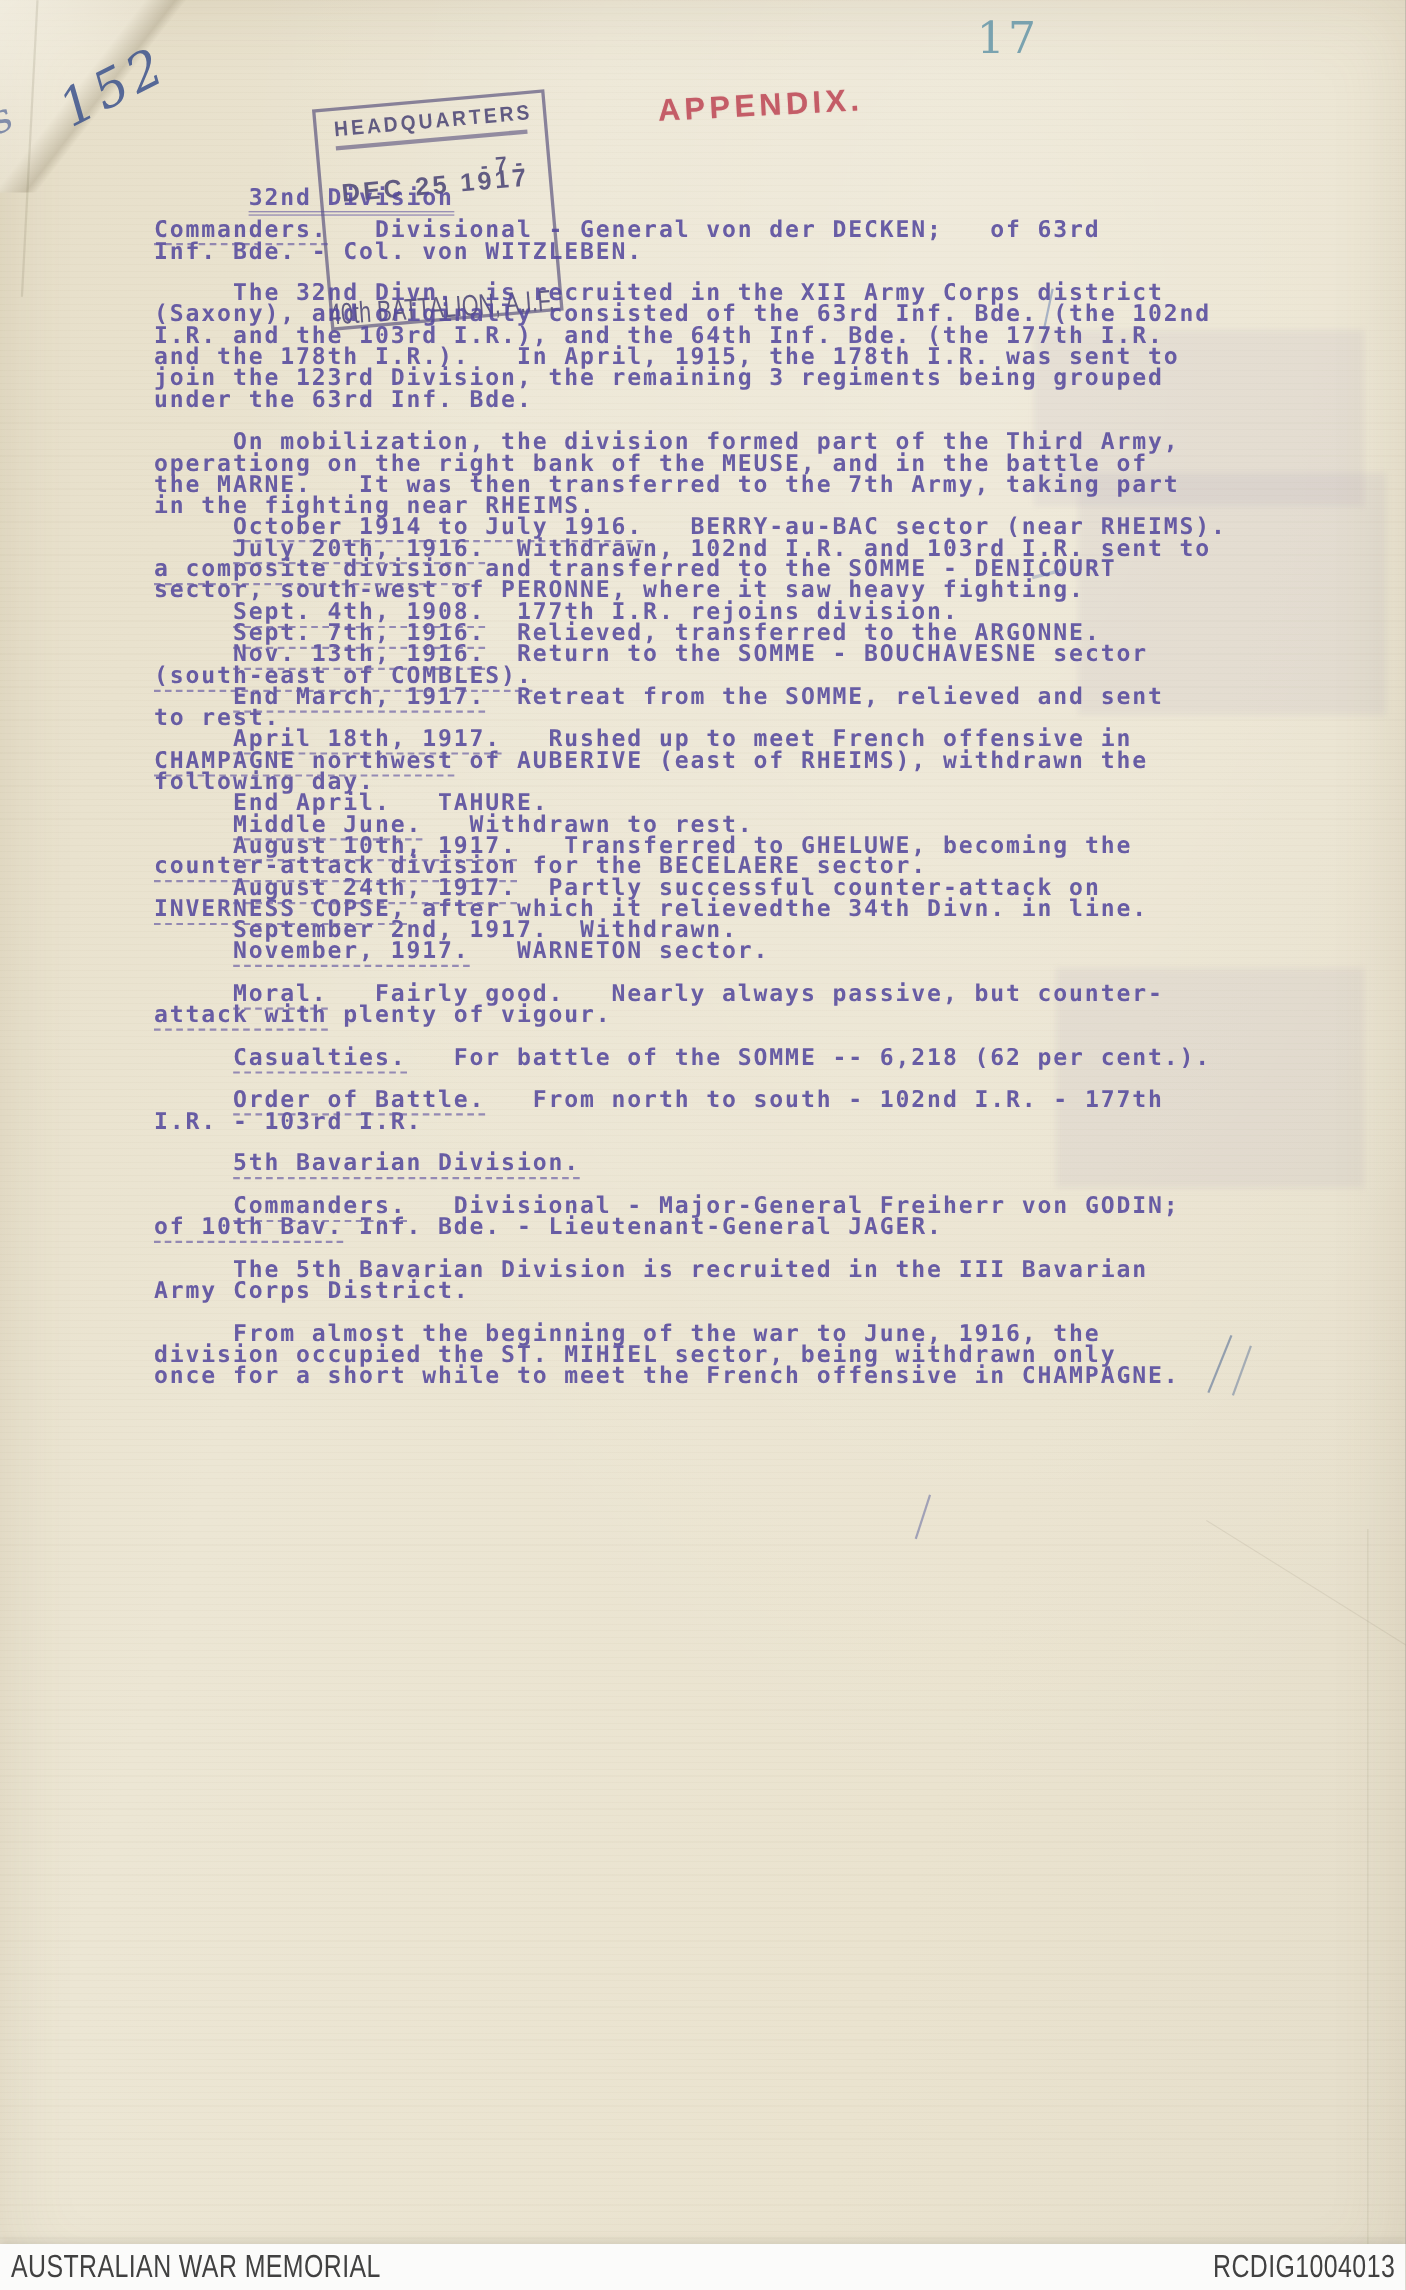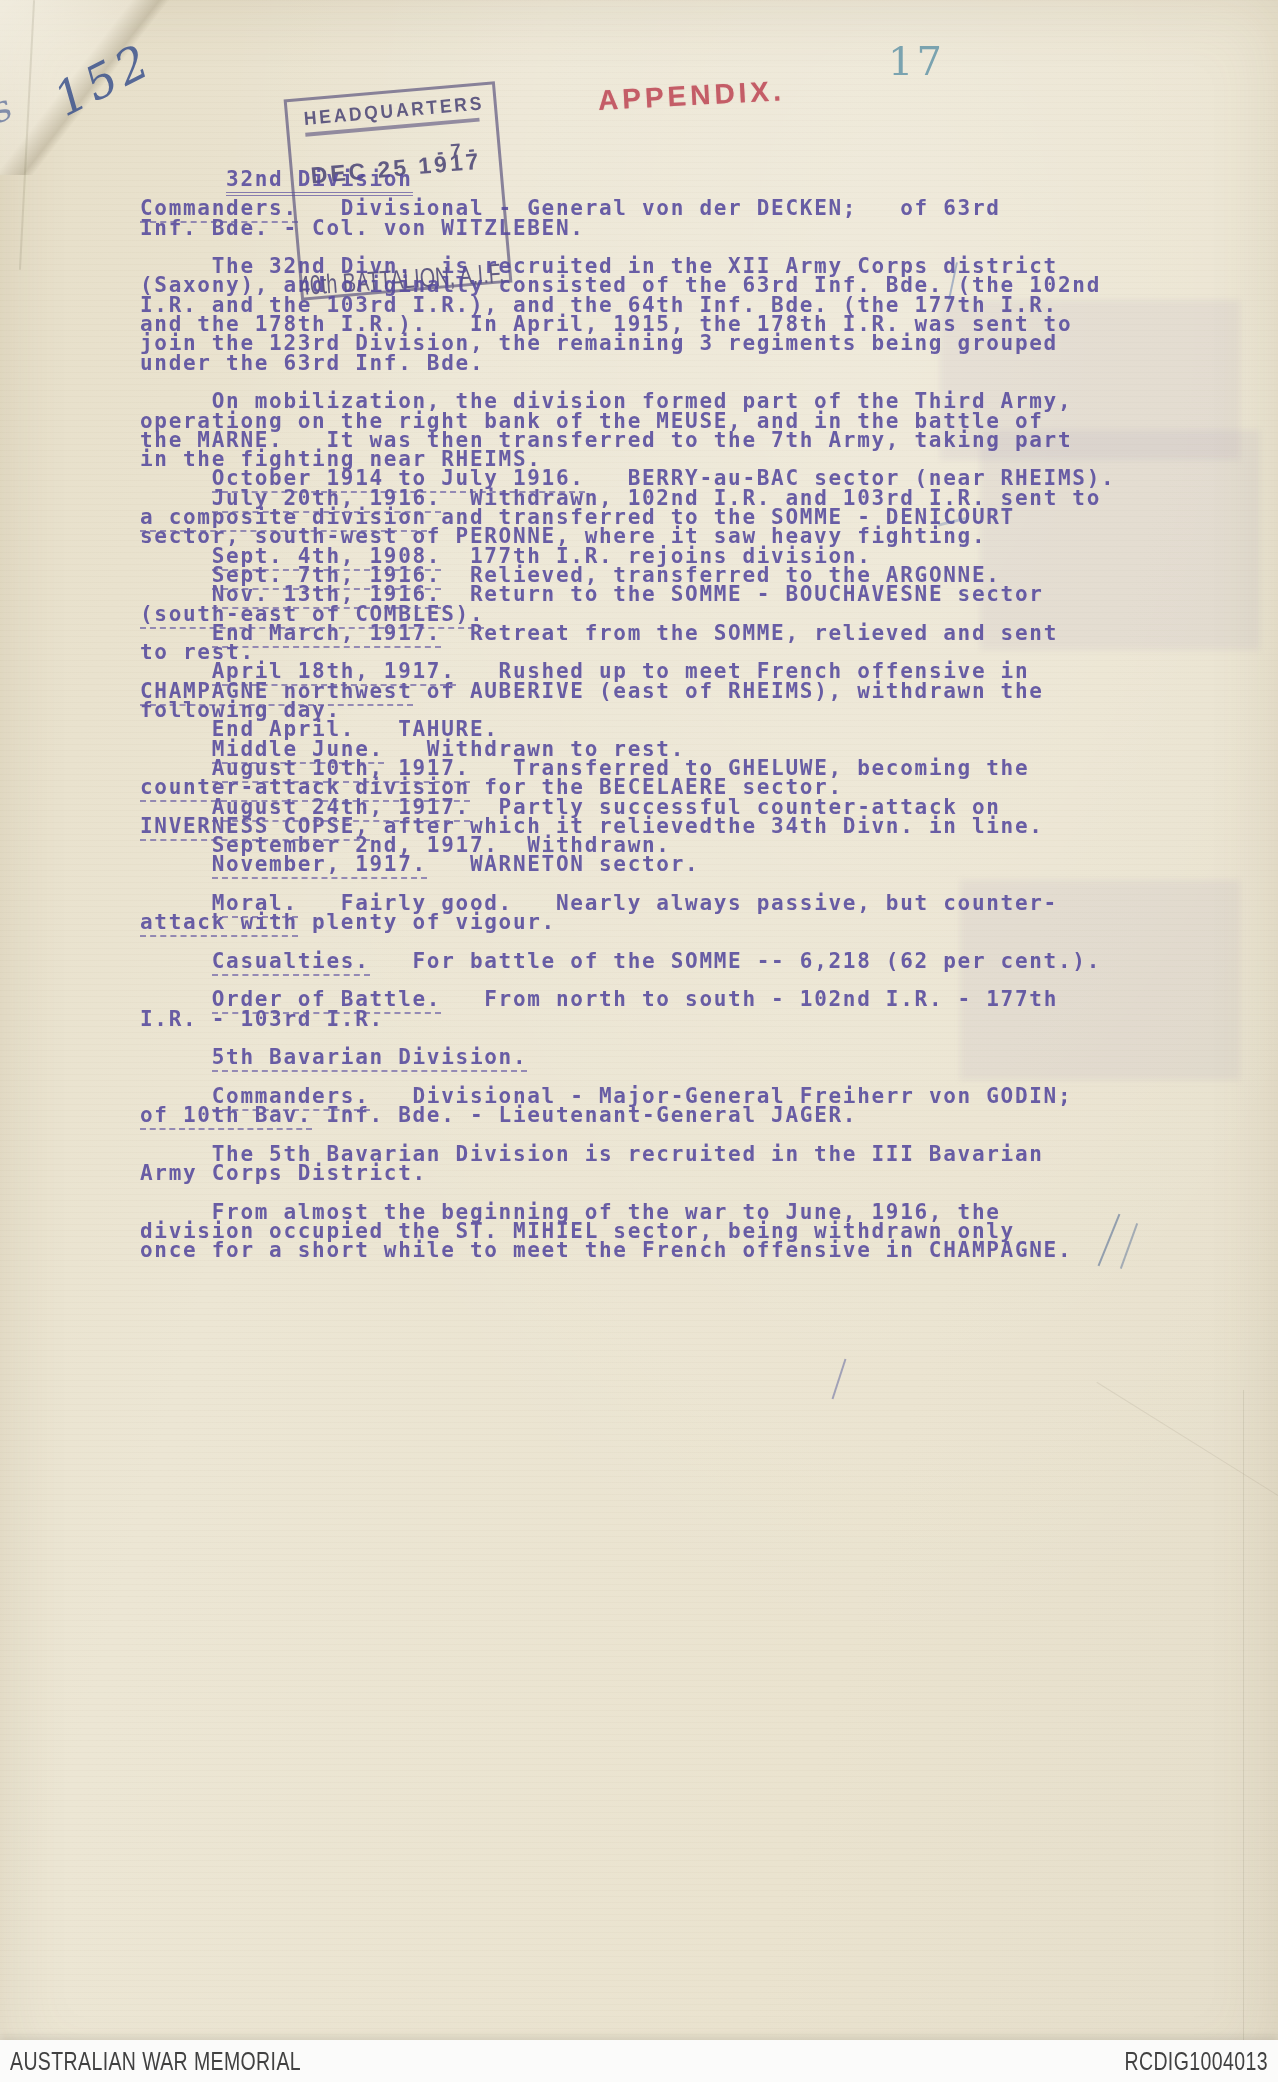--- a/index.html
+++ b/index.html
@@ -26,21 +26,21 @@
   .typed span.u{border-bottom:2px dashed rgba(92,80,160,0.7);padding-bottom:1px;}
   .typed span.u2{border-bottom:4px double rgba(92,80,160,0.8);padding-bottom:1px;}
 
   
   .folio{position:absolute;left:52px;top:52px;font-family:"DejaVu Serif",serif;font-style:italic;
     font-size:47px;color:#3d548e;transform:rotate(-27deg);letter-spacing:4px;opacity:0.85;}
   .s-mark{position:absolute;left:-8px;top:88px;font-family:"DejaVu Serif",serif;font-style:italic;
     font-size:36px;color:#3d548e;transform:rotate(-25deg);opacity:0.6;}
 
   
-  .page-num{position:absolute;left:888px;top:38px;font-family:"DejaVu Serif",serif;
+  .page-num{position:absolute;left:888px;top:12px;font-family:"DejaVu Serif",serif;
     font-size:40px;color:#5e92a6;letter-spacing:3px;opacity:0.8;}
 
   
   .appendix{position:absolute;left:598px;top:80px;font-family:"Liberation Sans",sans-serif;
     font-weight:bold;font-size:28px;letter-spacing:4px;color:#bf4a58;transform:rotate(-3deg);
     opacity:0.88;text-shadow:0 0 1px rgba(191,74,88,0.5);}
 
   
   .hq{position:absolute;left:292px;top:90px;width:206px;height:196px;
     border:3px solid rgba(86,79,124,0.72);transform:rotate(-5deg);
@@ -63,21 +63,21 @@
 
   
   .smudge{position:absolute;filter:blur(3px);background:rgba(109,96,160,0.07);}
   .sm1{top:300px;left:940px;width:300px;height:160px;}
   .sm2{top:430px;left:980px;width:280px;height:220px;}
   .sm3{top:880px;left:960px;width:280px;height:200px;}
 
   
   .footer{position:absolute;left:0;bottom:0;width:100%;height:42px;background:#fbfbfa;
     display:flex;justify-content:space-between;align-items:center;padding:0 10px;box-sizing:border-box;
-    font-family:"Liberation Sans",sans-serif;font-size:25px;color:#414141;
+    font-family:"Liberation Sans",sans-serif;font-size:29px;color:#414141;
     box-shadow:0 -3px 8px rgba(0,0,0,0.10);}
   .f-left{transform:scaleX(0.78);transform-origin:left center;letter-spacing:0.5px;}
   .f-right{transform:scaleX(0.78);transform-origin:right center;letter-spacing:0.5px;}
 </style>
 </head>
 <body>
 
 <div class="page">
 
   <div class="corner-fold"></div>

